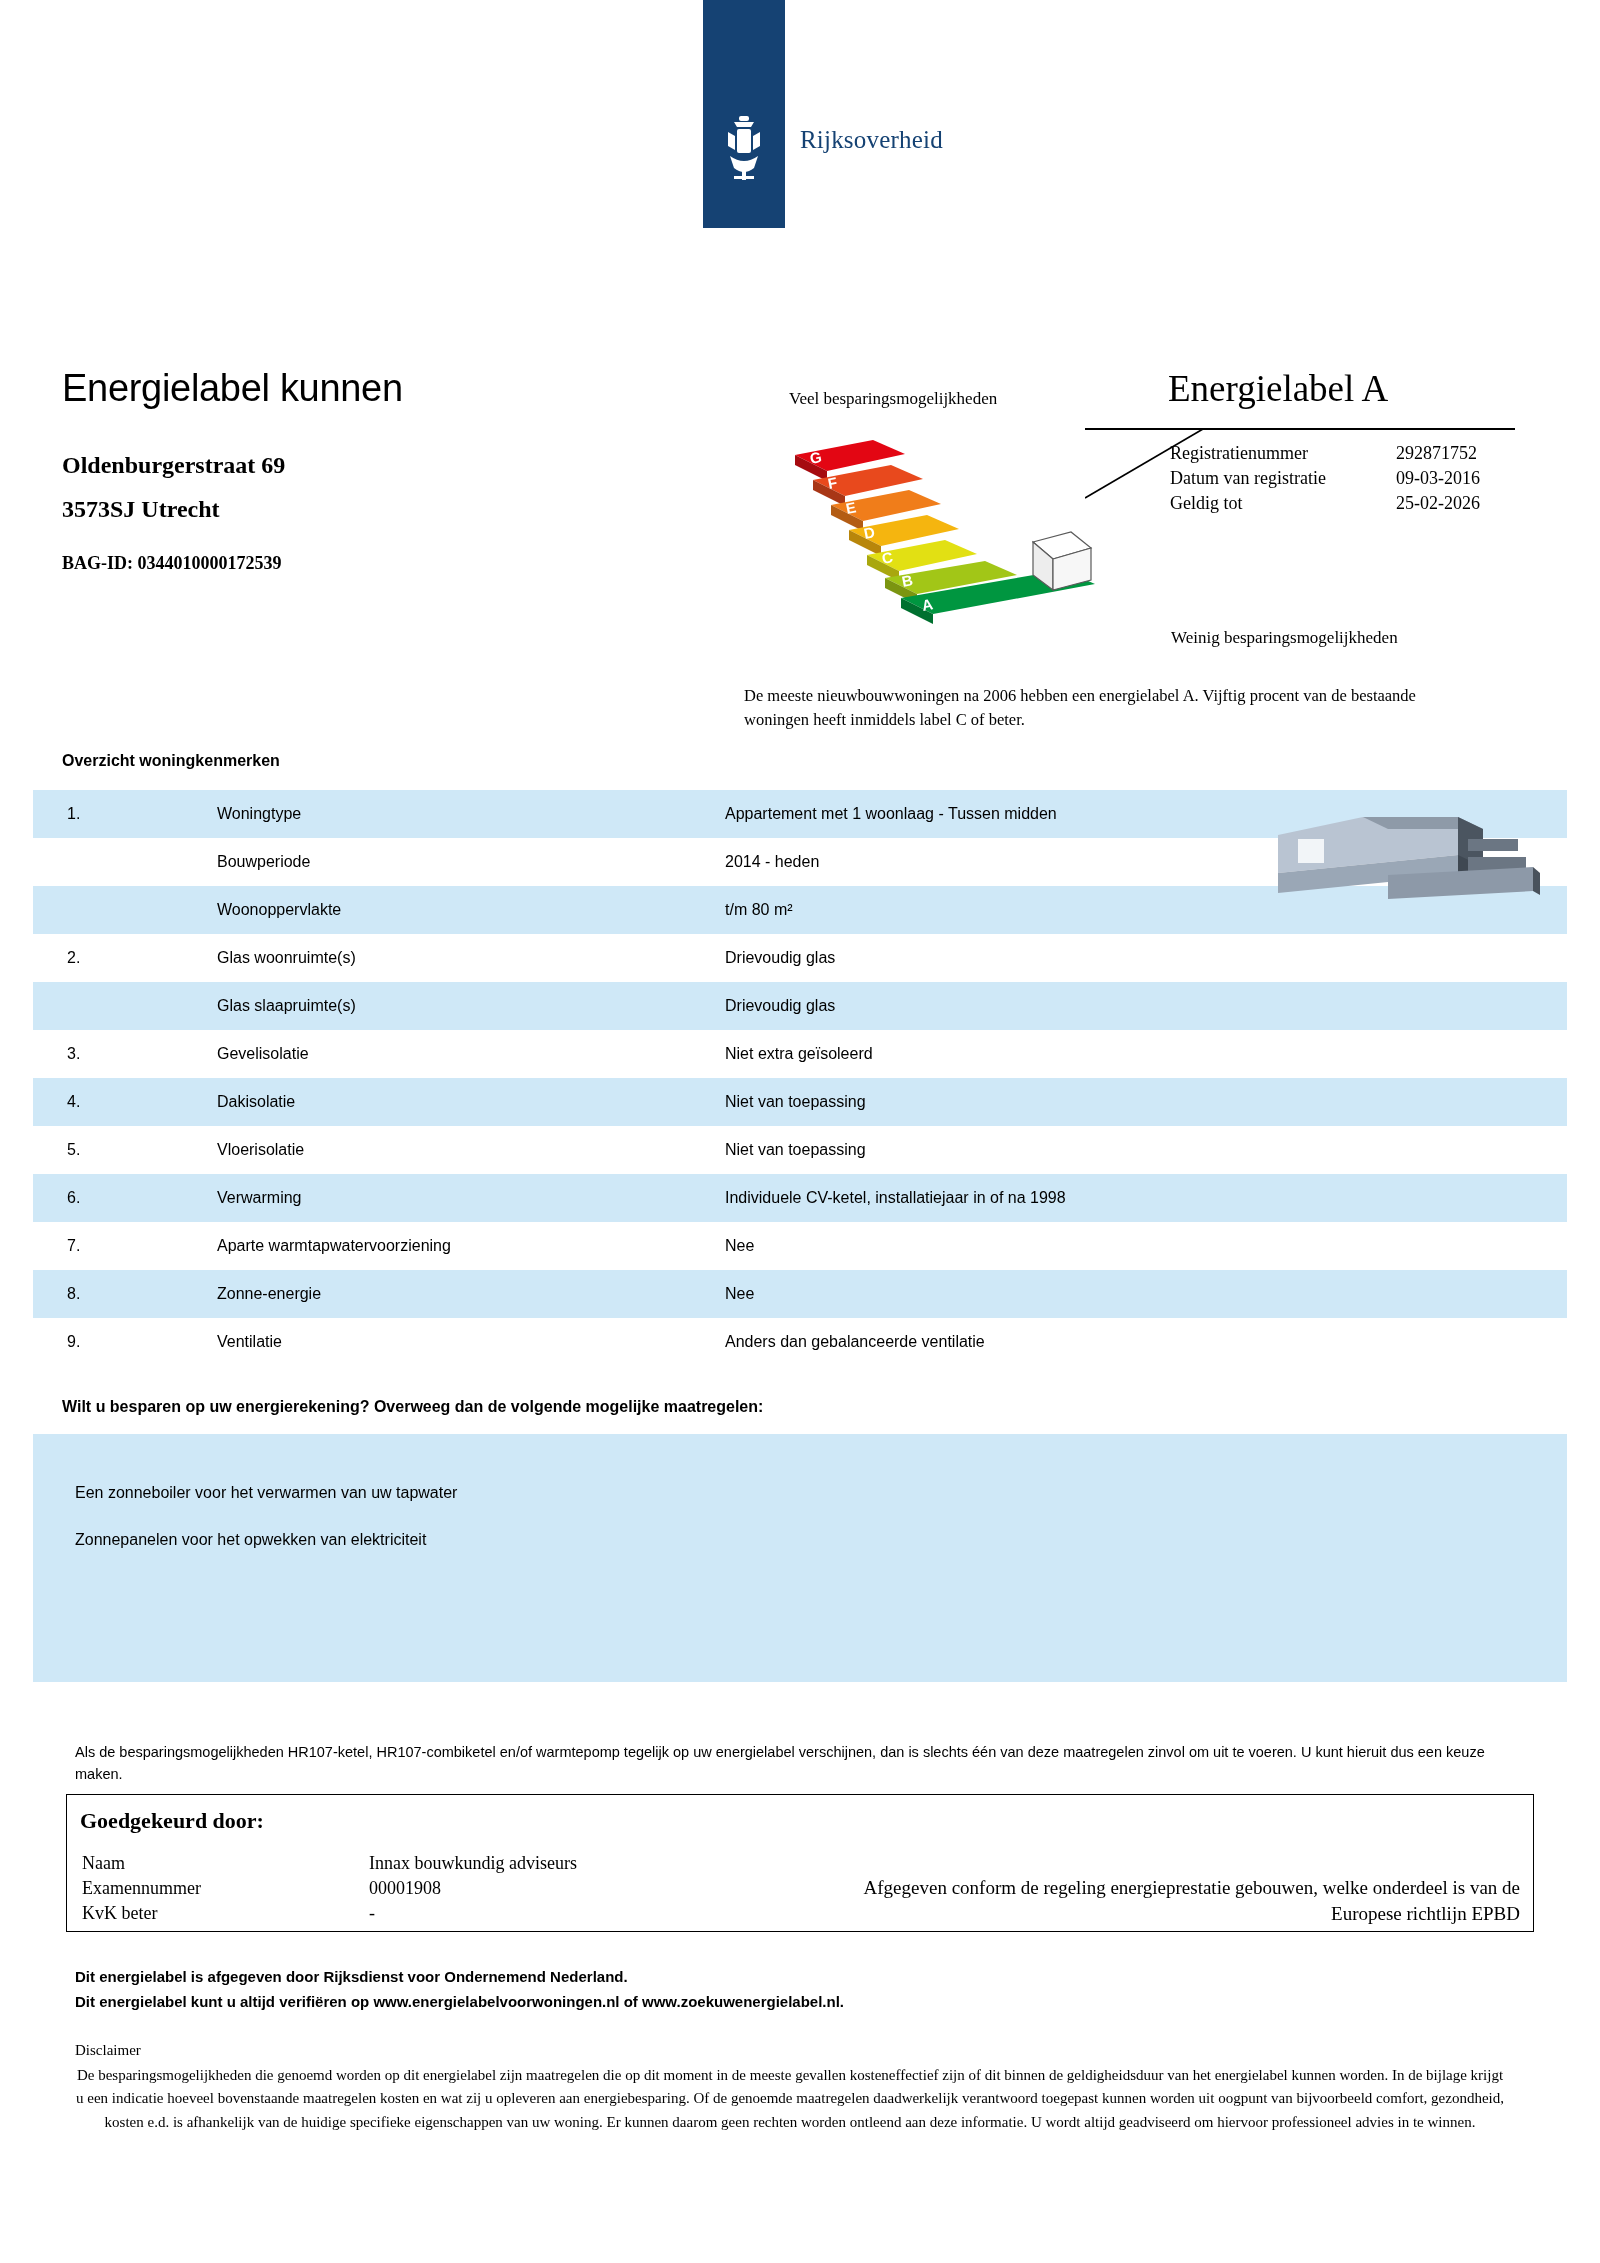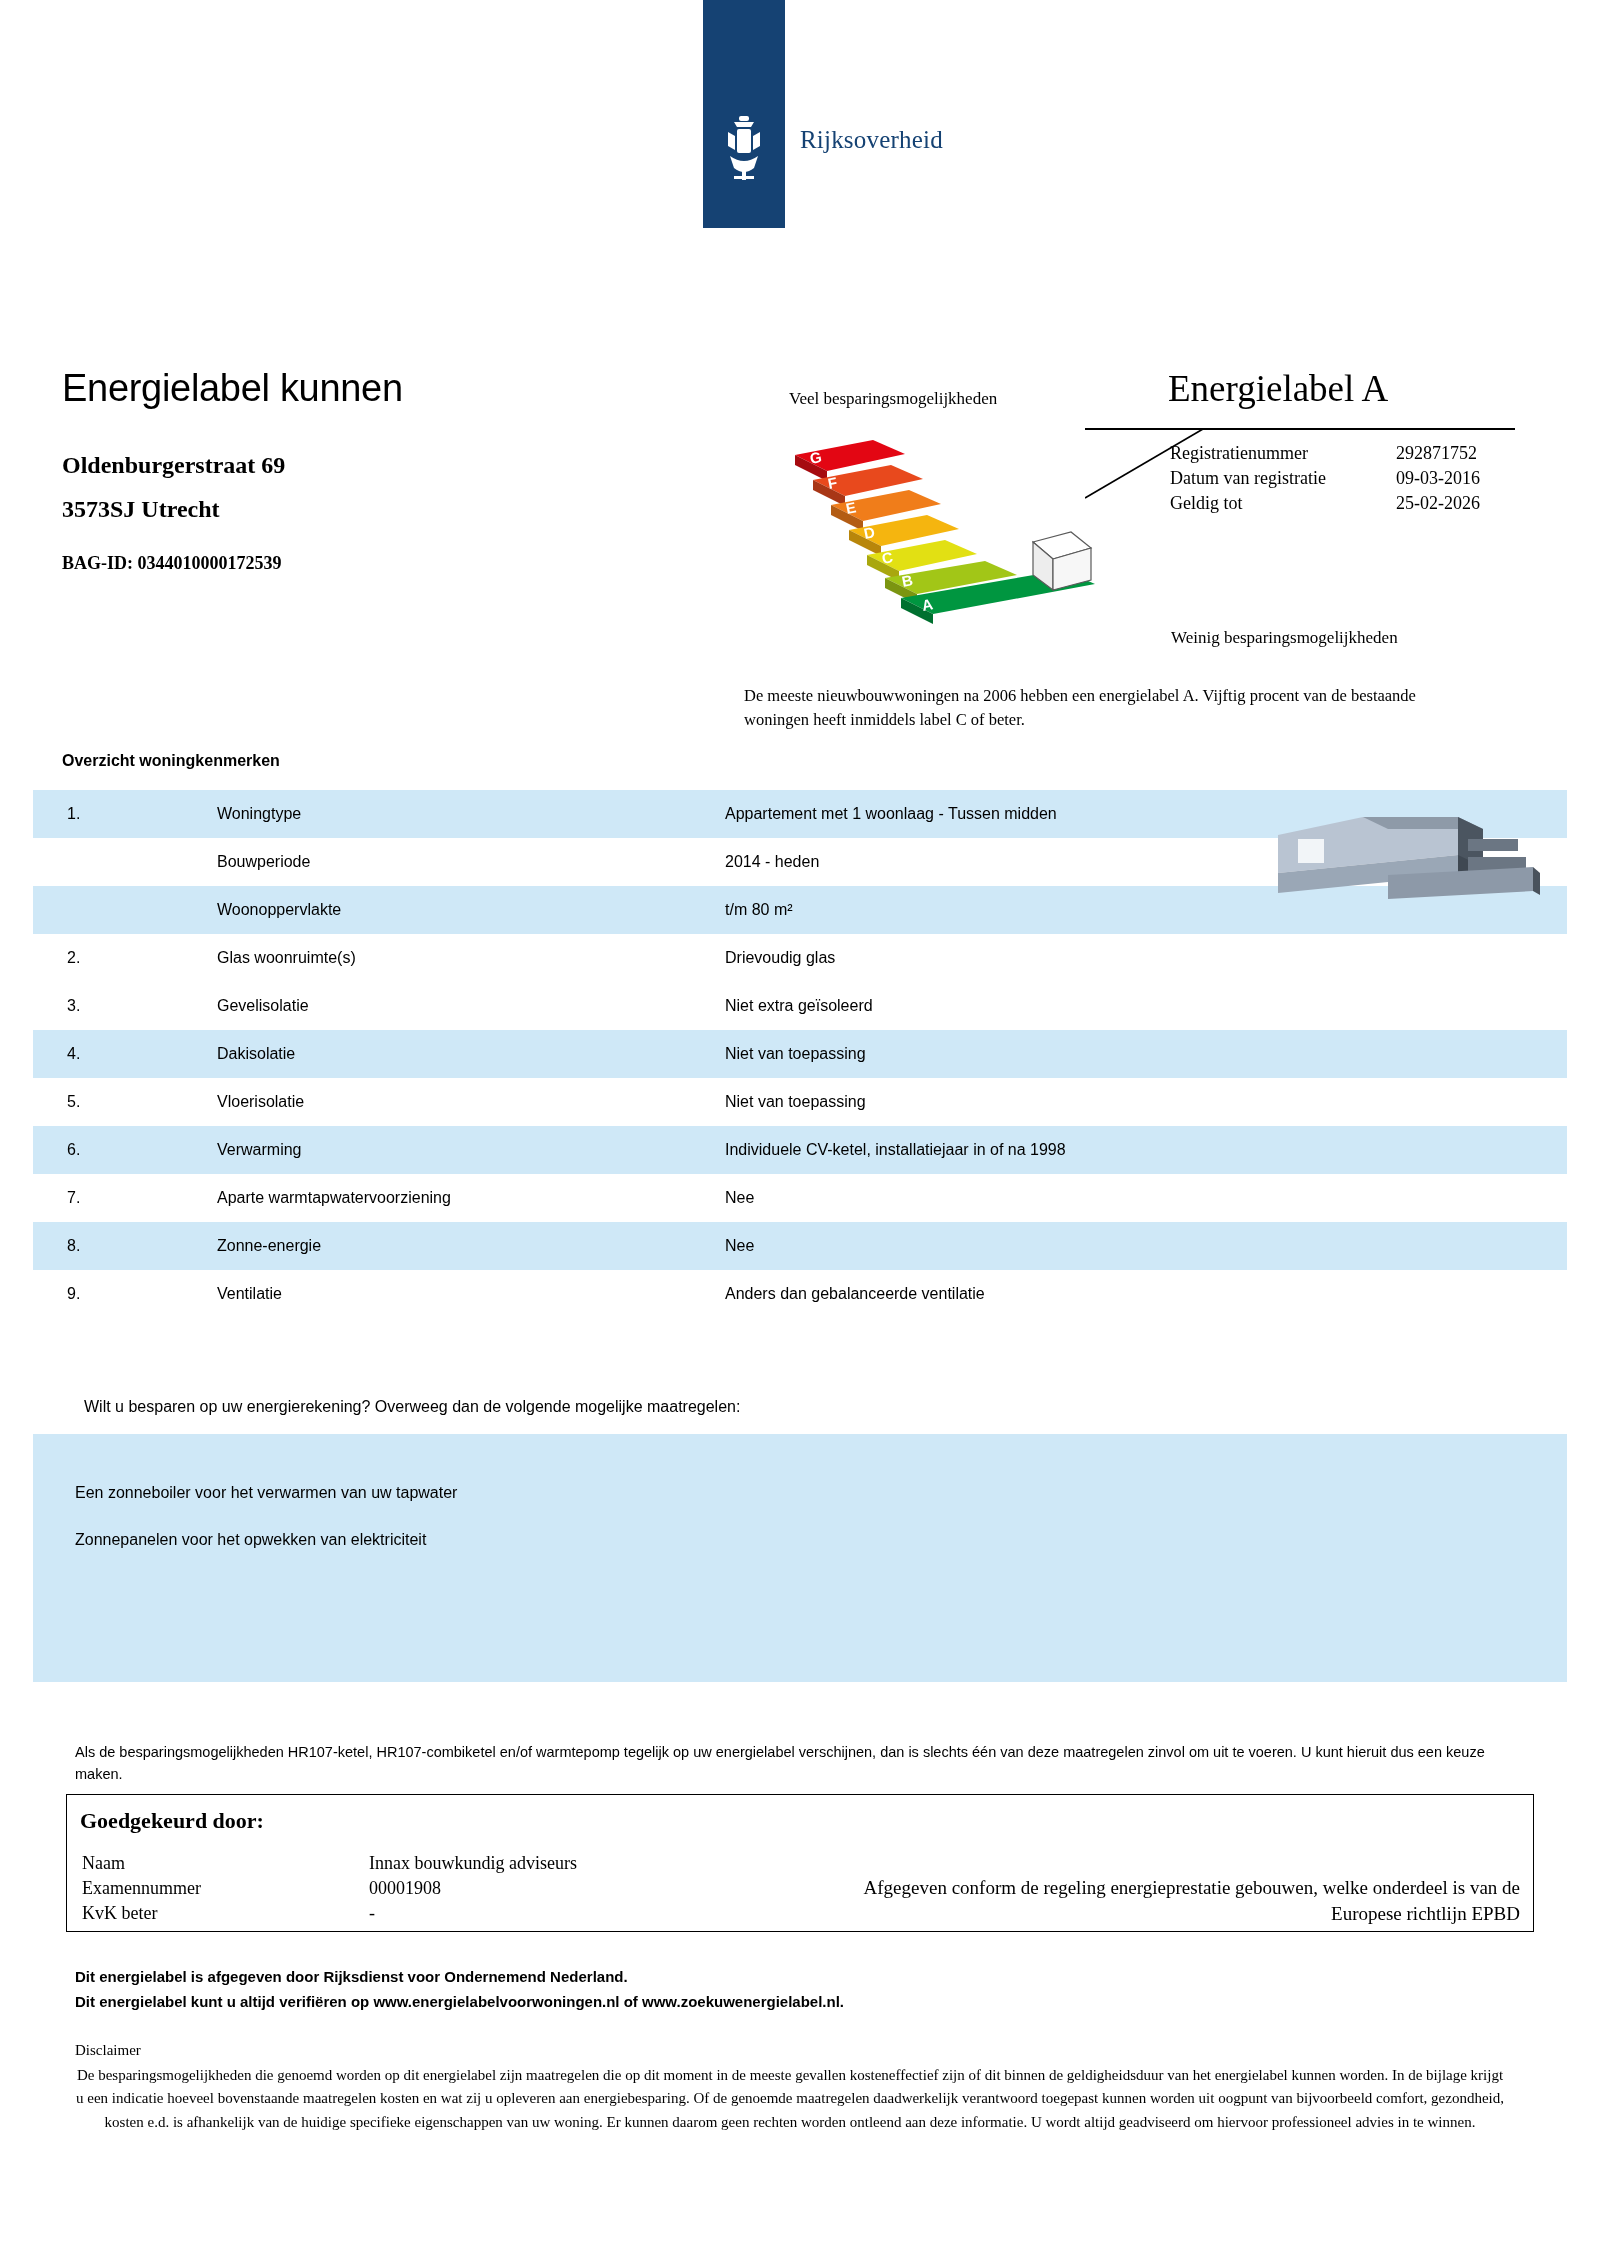--- a/index.html
+++ b/index.html
@@ -182,22 +182,21 @@
     width: 280px;
     height: 130px;
   }
 
   
   .maat-head {
     position: absolute;
     left: 62px;
     top: 1398px;
     font-size: 16px;
-    font-weight: normal;
-    margin-left: 22px;
+    font-weight: bold;
   }
   .maat-box {
     position: absolute;
     left: 33px;
     top: 1434px;
     width: 1534px;
     height: 248px;
     background: #cfe8f7;
   }
   .maat-item {
@@ -405,20 +404,25 @@
   <tr class="alt">
     <td class="num"></td>
     <td class="key">Woonoppervlakte</td>
     <td class="val">t/m 80 m²</td>
   </tr>
   <tr>
     <td class="num">2.</td>
     <td class="key">Glas woonruimte(s)</td>
     <td class="val">Drievoudig glas</td>
   </tr>
+  <tr class="alt">
+    <td class="num"></td>
+    <td class="key">Glas slaapruimte(s)</td>
+    <td class="val">Drievoudig glas</td>
+  </tr>
   <tr>
     <td class="num">3.</td>
     <td class="key">Gevelisolatie</td>
     <td class="val">Niet extra geïsoleerd</td>
   </tr>
   <tr class="alt">
     <td class="num">4.</td>
     <td class="key">Dakisolatie</td>
     <td class="val">Niet van toepassing</td>
   </tr>

